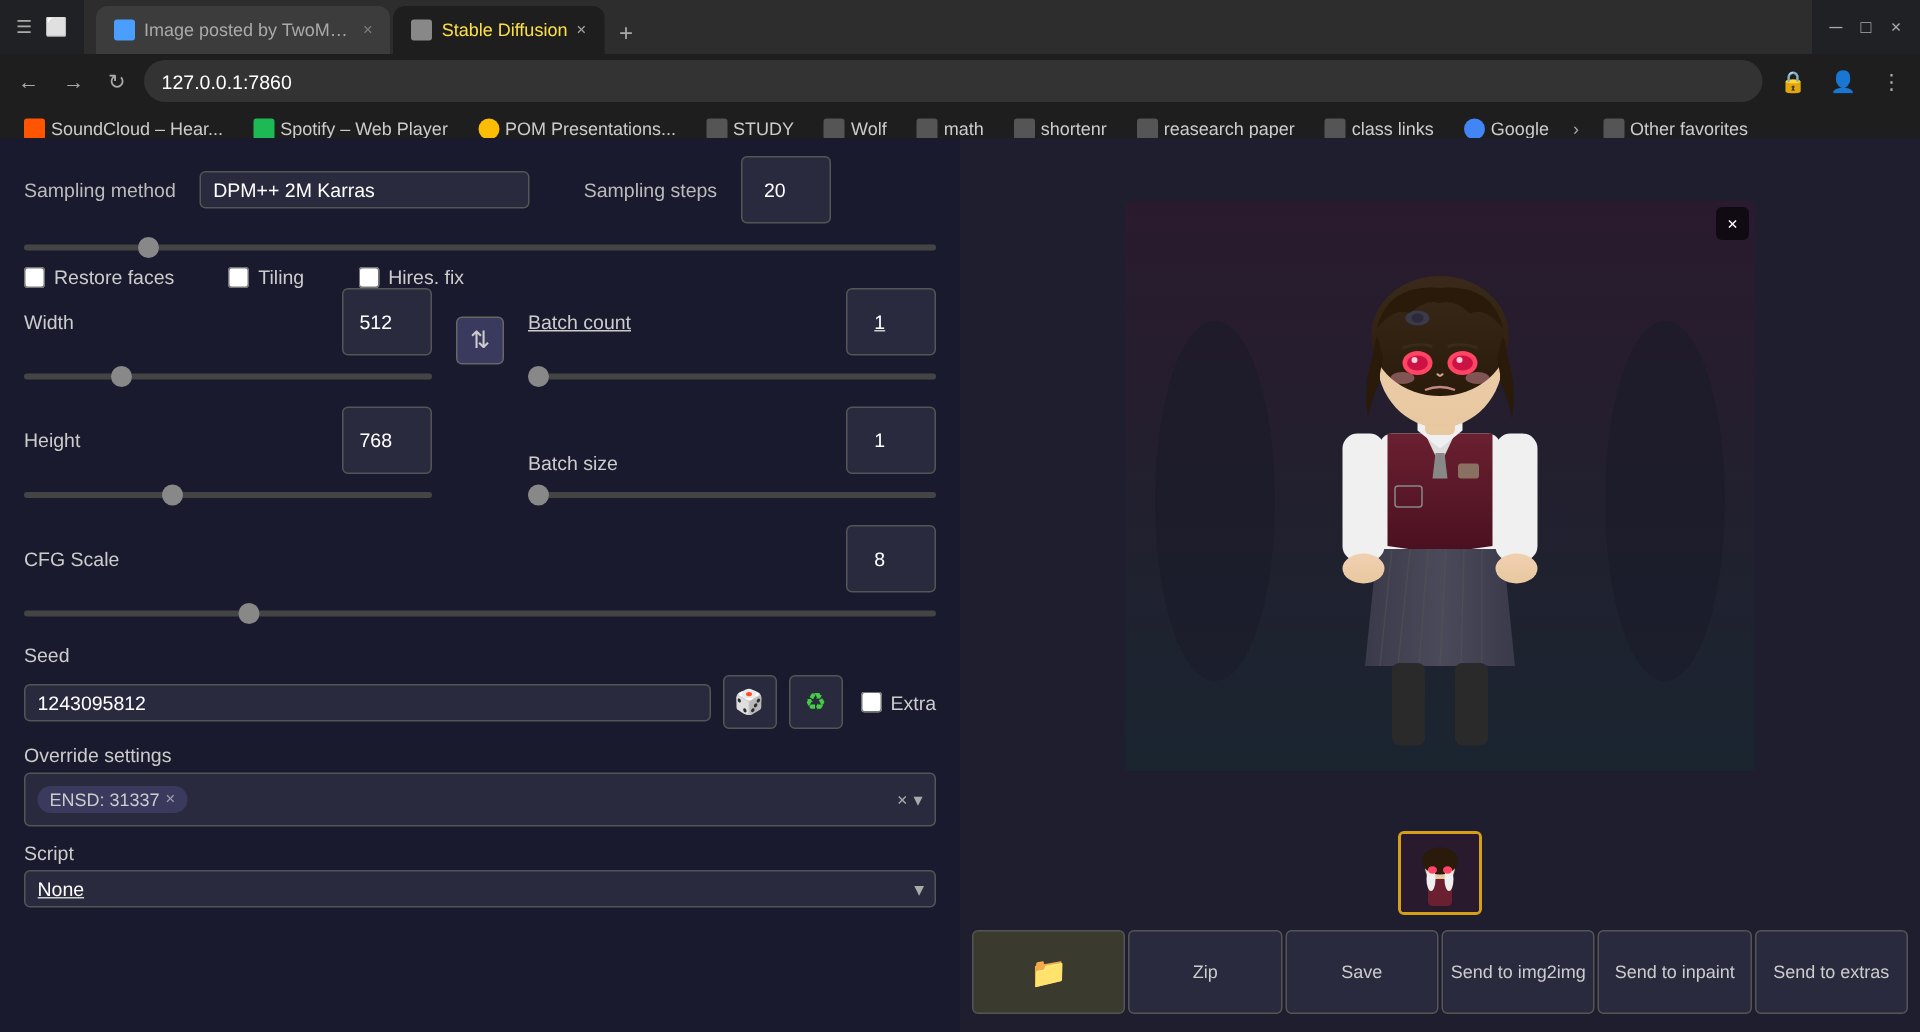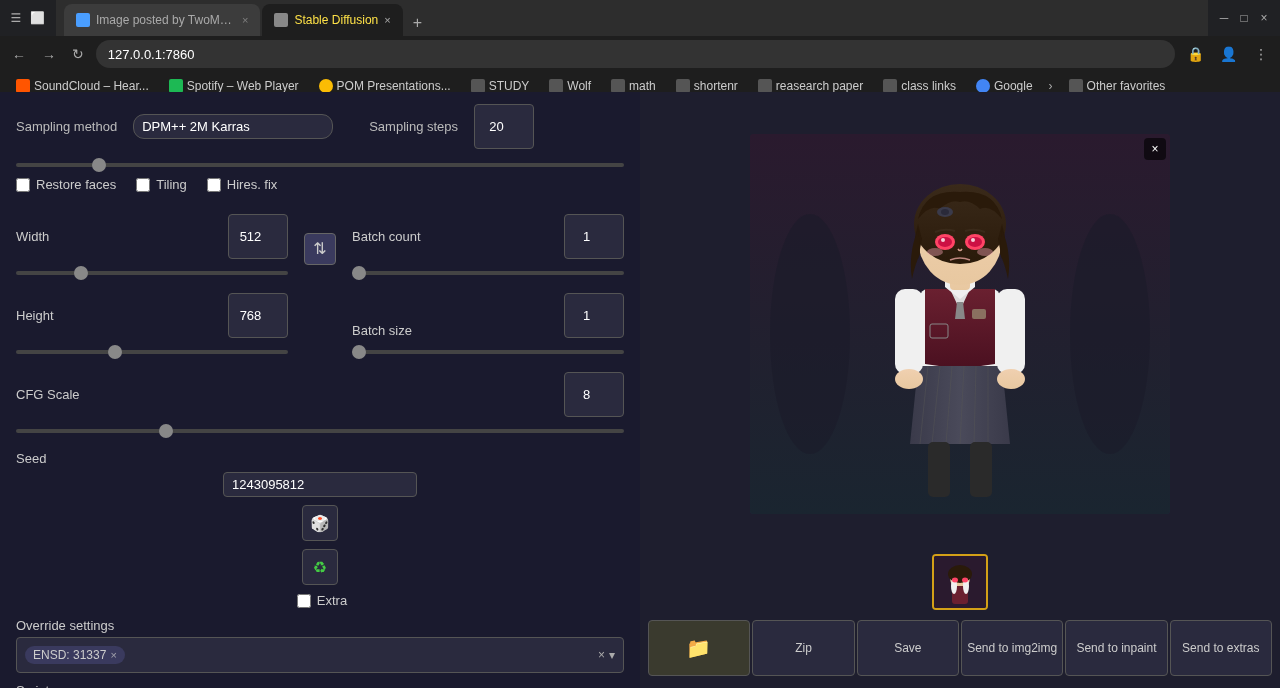--- a/index.html
+++ b/index.html
@@ -191,22 +191,22 @@
     .dropdown-arrow {
       position: absolute;
       right: 8px;
       color: #aaa;
       pointer-events: none;
     }
 
     .checkboxes-row {
       display: flex;
       align-items: center;
-      gap: 20px;
-      margin-bottom: 22px;
+      gap: 36px;
+      margin-bottom: 0;
     }
     .checkbox-item {
       display: flex;
       align-items: center;
       gap: 6px;
       cursor: pointer;
     }
     .checkbox-item input[type=checkbox] {
       width: 14px; height: 14px;
       cursor: pointer;
@@ -233,21 +233,20 @@
       align-items: center;
       justify-content: space-between;
       margin-bottom: 4px;
     }
 
     .seed-row {
       display: flex;
       align-items: center;
       gap: 8px;
       margin-bottom: 10px;
-      flex-direction: column;
     }
     .seed-input {
       background: #2a2a3e;
       border: 1px solid #555;
       color: #fff;
       border-radius: 4px;
       padding: 4px 8px;
       font-size: 13px;
       flex: 1;
     }
@@ -512,21 +511,21 @@
 </div>
 
 <div class="main-content">
 
   <div class="left-panel">
 
     
     <div class="sampling-row" style="margin-bottom:6px;">
       <span class="section-label">Sampling method</span>
       <div class="dropdown-wrapper">
-        <select class="dropdown-select" style="width:200px;border-radius:11px;">
+        <select class="dropdown-select" style="width:220px;">
           <option>DPM++ 2M Karras</option>
         </select>
       </div>
       <span class="section-label" style="margin-left:20px;">Sampling steps</span>
       <input class="number-input" type="number" value="20" style="width: 60px;">
     </div>
     
     <input type="range" class="full-slider" min="1" max="150" value="20" style="margin-bottom: 10px;">
 
     
@@ -553,21 +552,21 @@
           <span>Width</span>
           <input class="number-input" type="number" value="512" style="">
         </div>
         <input type="range" class="full-slider" min="64" max="2048" value="512" style="">
       </div>
 
       <div style="display:flex;align-items:center;padding-top:0;">
         <button class="swap-btn">⇅</button>
       </div>
 
-      <div style="flex:1;">
+      <div style="flex:1;text-decoration:underline;">
         <div style="display:flex;align-items:center;justify-content:space-between;margin-bottom:4px;">
           <span>Batch count</span>
           <input class="number-input" type="number" value="1" style="">
         </div>
         <input type="range" class="full-slider" min="1" max="16" value="1" style="">
       </div>
     </div>
 
     
     <div style="display:flex;gap:16px;margin-bottom:10px;">

